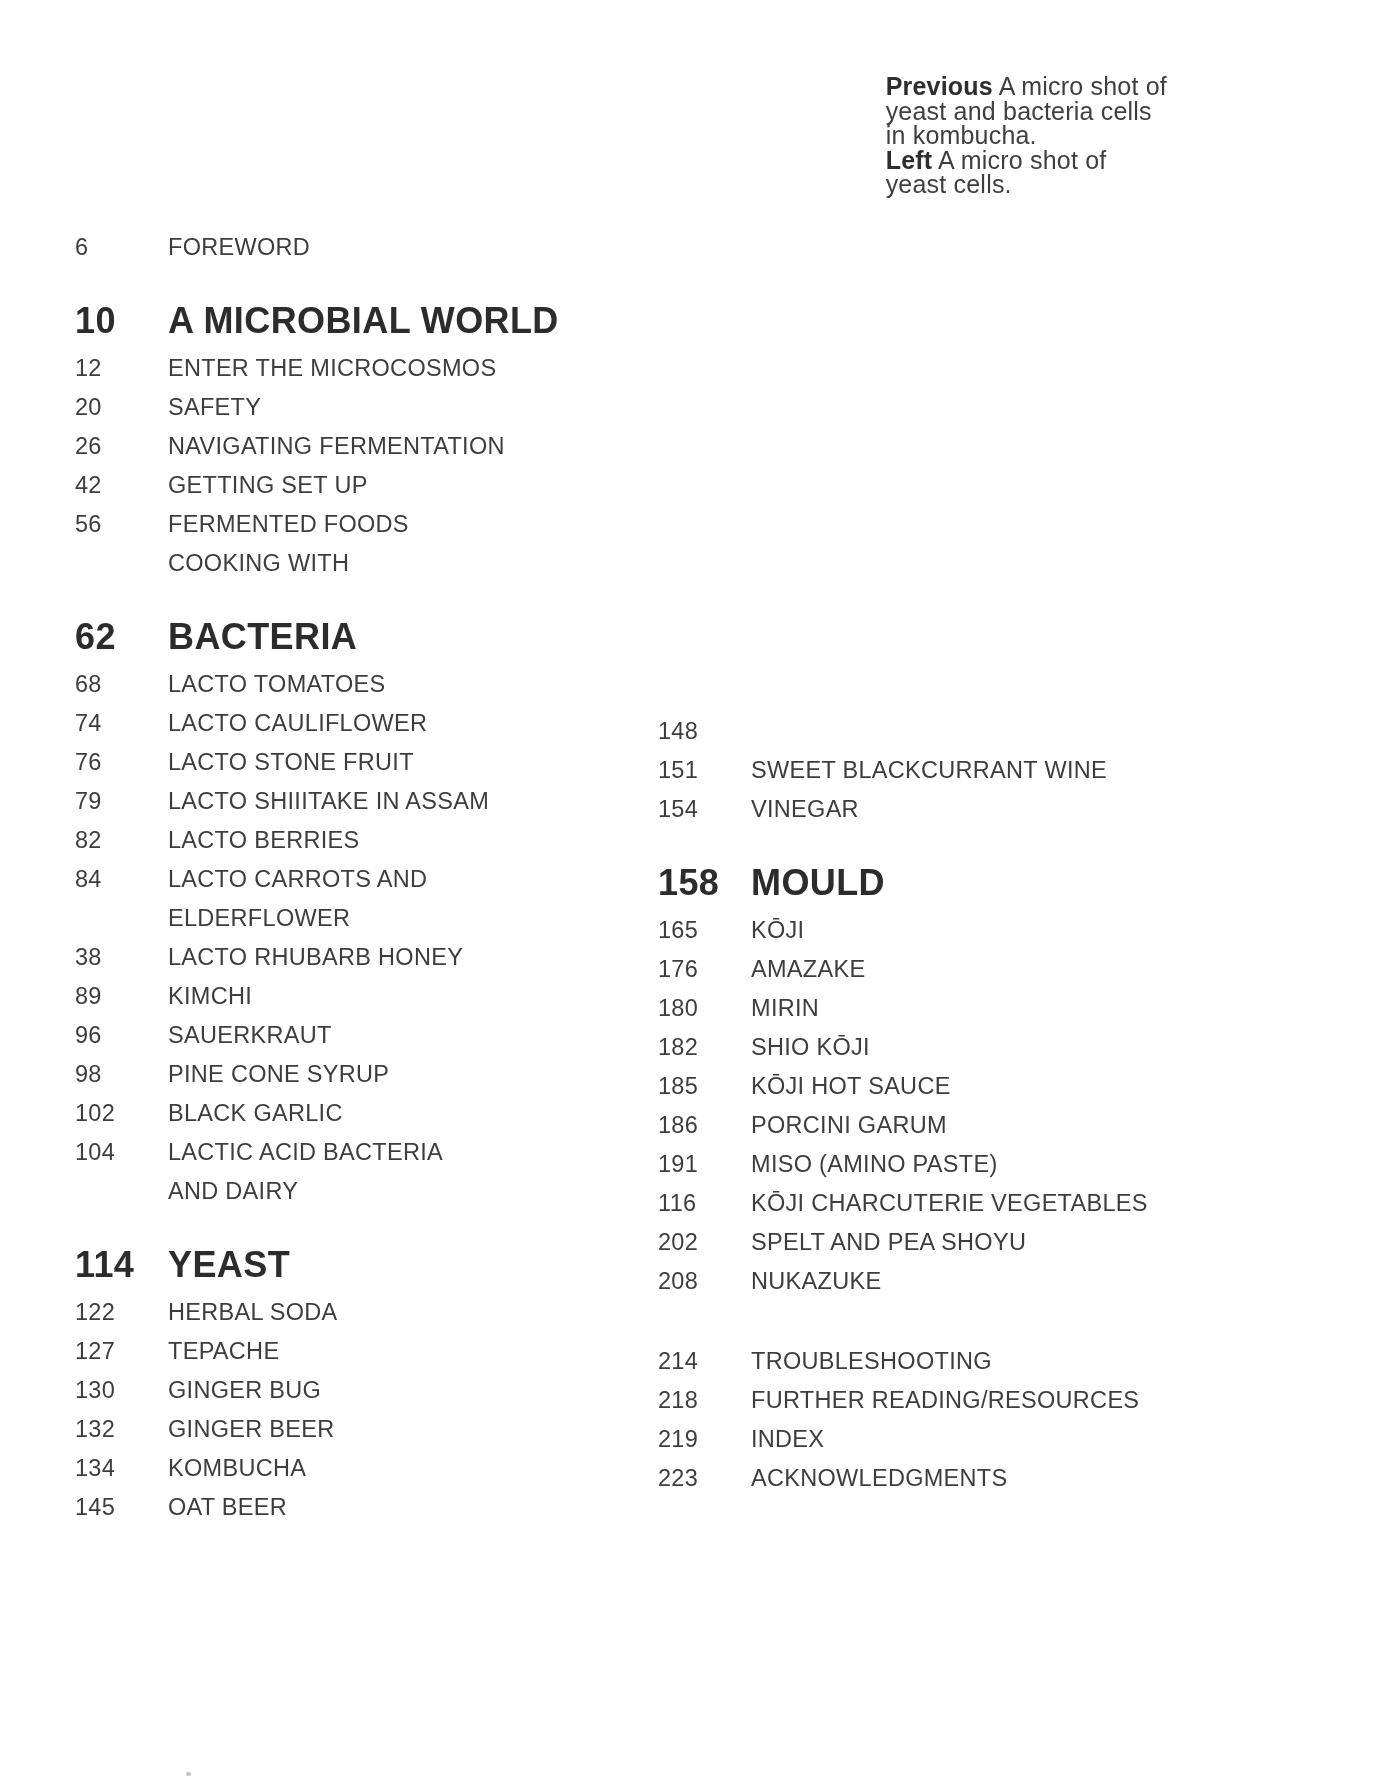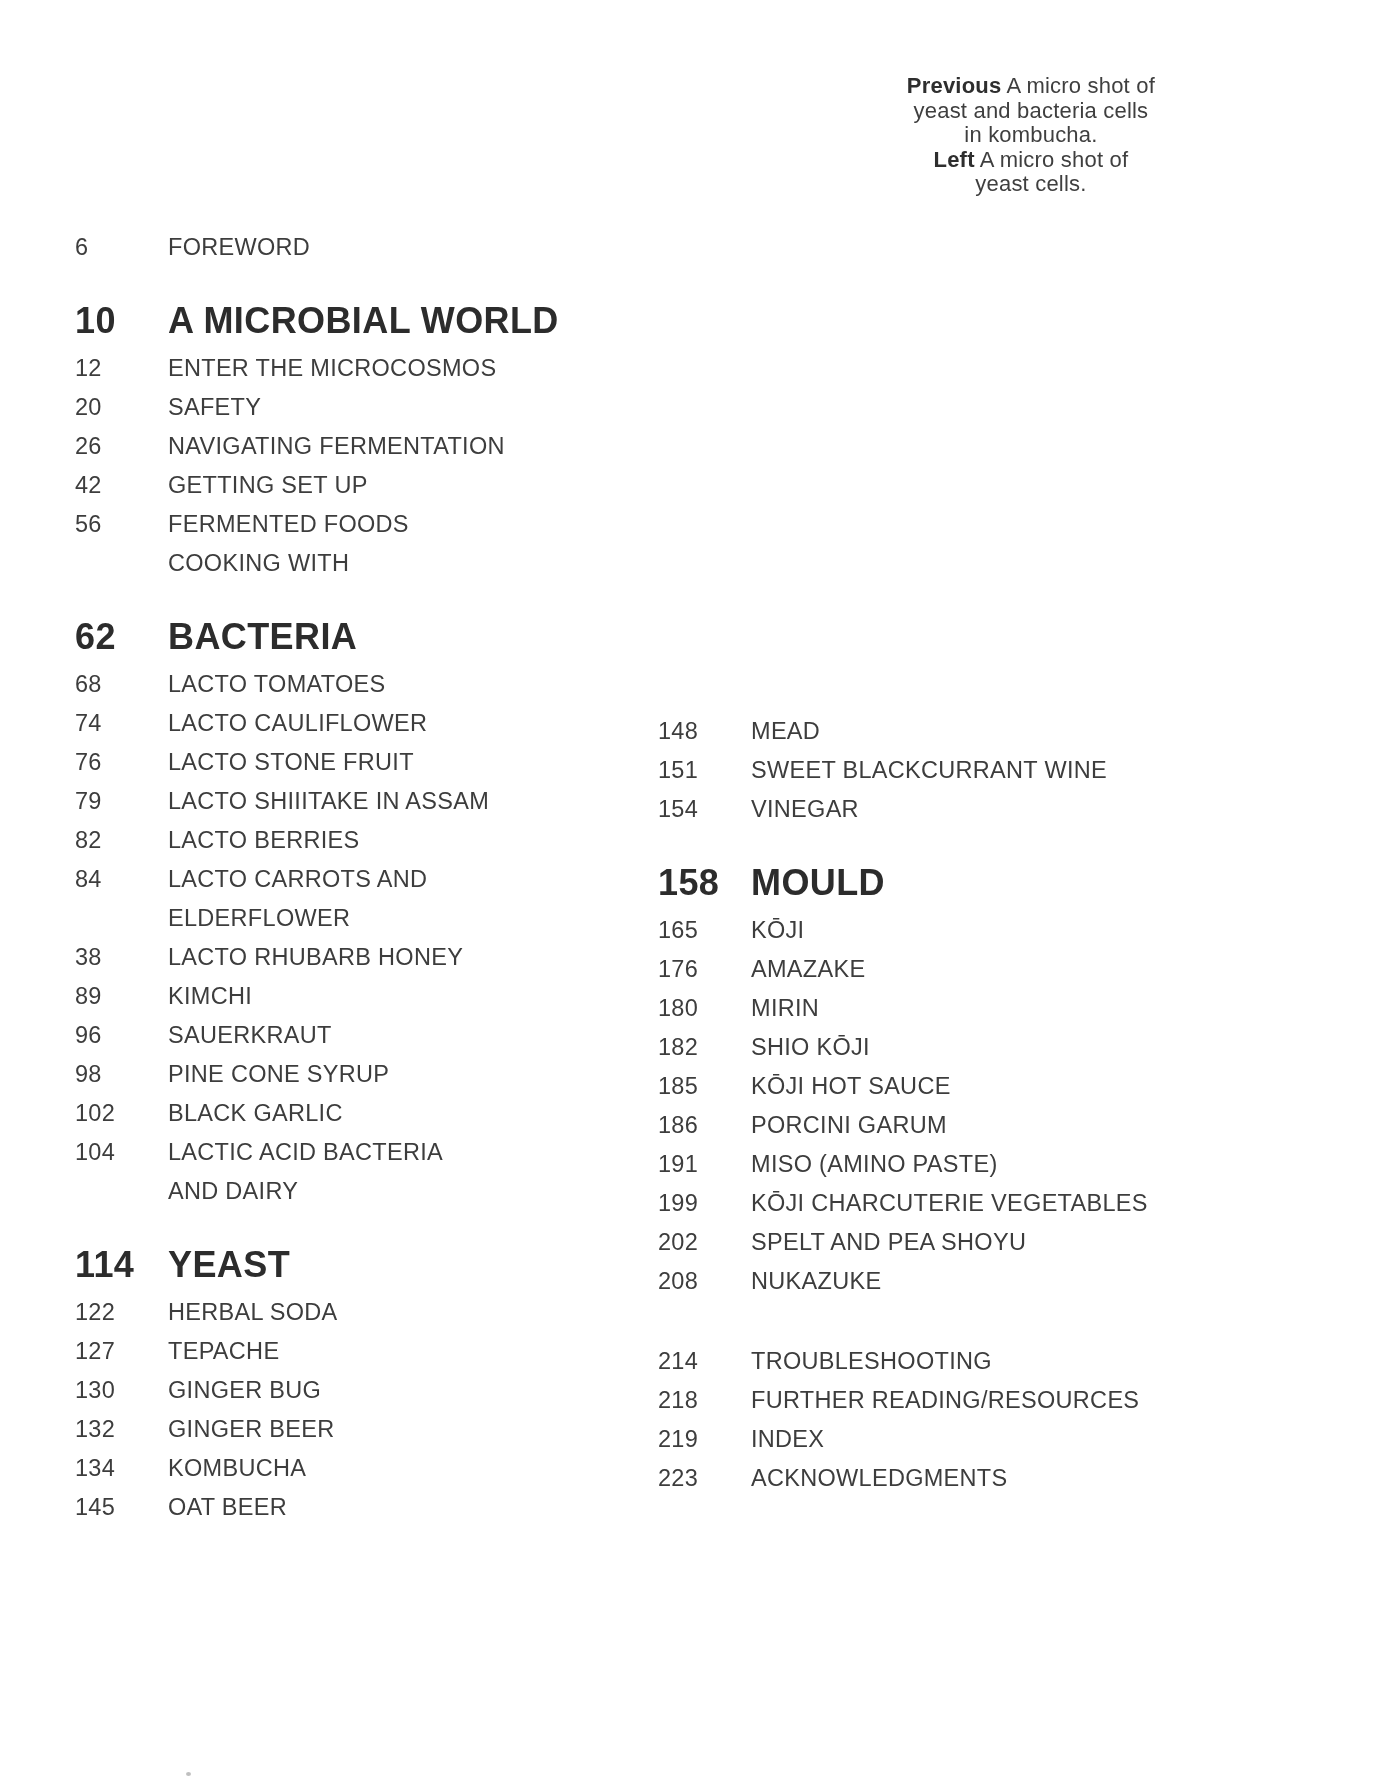--- a/index.html
+++ b/index.html
@@ -15,23 +15,23 @@
     font-family: "Liberation Sans", sans-serif;
     color: #3d3d3d;
     overflow: hidden;
     margin: 0 auto;
   }
 
   
   .caption {
     position: absolute;
     top: 74px;
-    right: 236px;
-    text-align: center;
-    font-size: 22px;
+    right: 224px;
+    text-align: left;
+    font-size: 25px;
     line-height: 24.5px;
     letter-spacing: 0.2px;
     color: #3f3f3f;
   }
   .caption b {
     font-weight: 700;
     color: #2e2e2e;
   }
 
   
@@ -262,23 +262,20 @@
       <div class="toc-entry">
         <span class="num">145</span>
         <span class="title">
           <div>OAT BEER</div>
         </span>
       </div>
     </div>
   <div class="col col-right">
       <div class="toc-entry">
         <span class="num">148</span>
-        <span class="title">
-          <div>MEAD</div>
-        </span>
       </div>
       <div class="toc-entry">
         <span class="num">151</span>
         <span class="title">
           <div>SWEET BLACKCURRANT WINE</div>
         </span>
       </div>
       <div class="toc-entry">
         <span class="num">154</span>
         <span class="title">
@@ -327,21 +324,21 @@
           <div>PORCINI GARUM</div>
         </span>
       </div>
       <div class="toc-entry">
         <span class="num">191</span>
         <span class="title">
           <div>MISO (AMINO PASTE)</div>
         </span>
       </div>
       <div class="toc-entry">
-        <span class="num">199</span>
+        <span class="num">116</span>
         <span class="title">
           <div>KŌJI CHARCUTERIE VEGETABLES</div>
         </span>
       </div>
       <div class="toc-entry">
         <span class="num">202</span>
         <span class="title">
           <div>SPELT AND PEA SHOYU</div>
         </span>
       </div>

